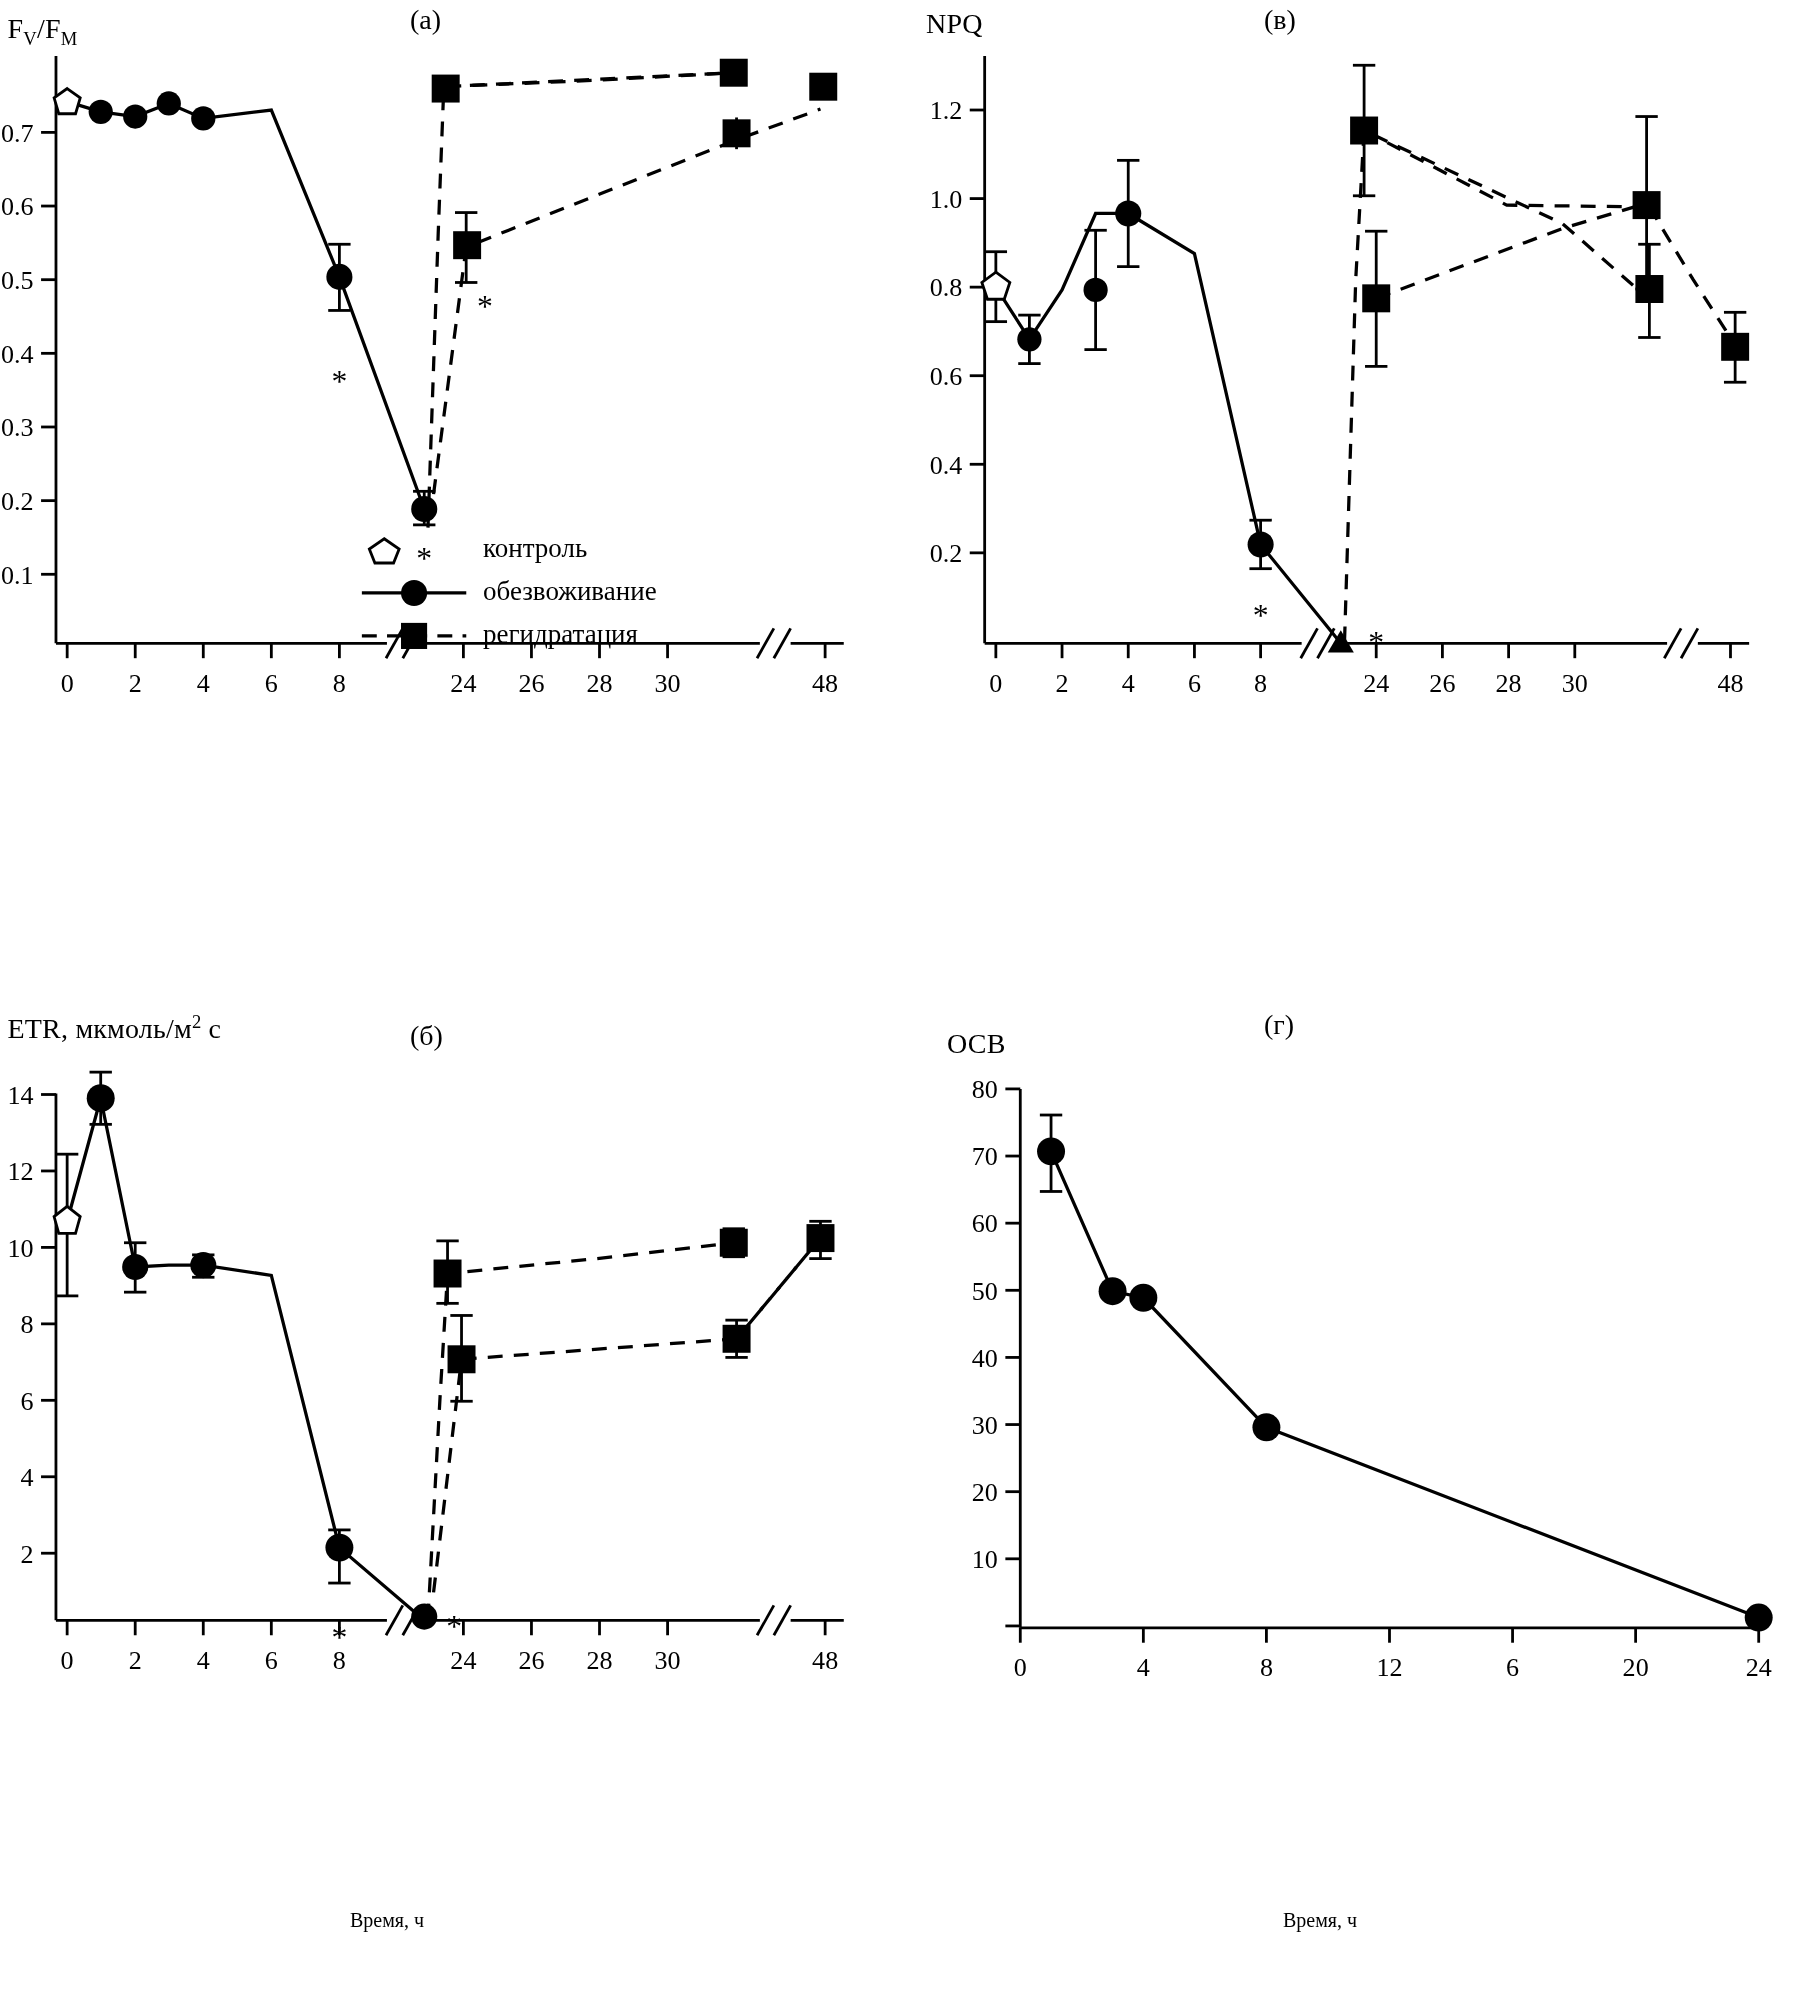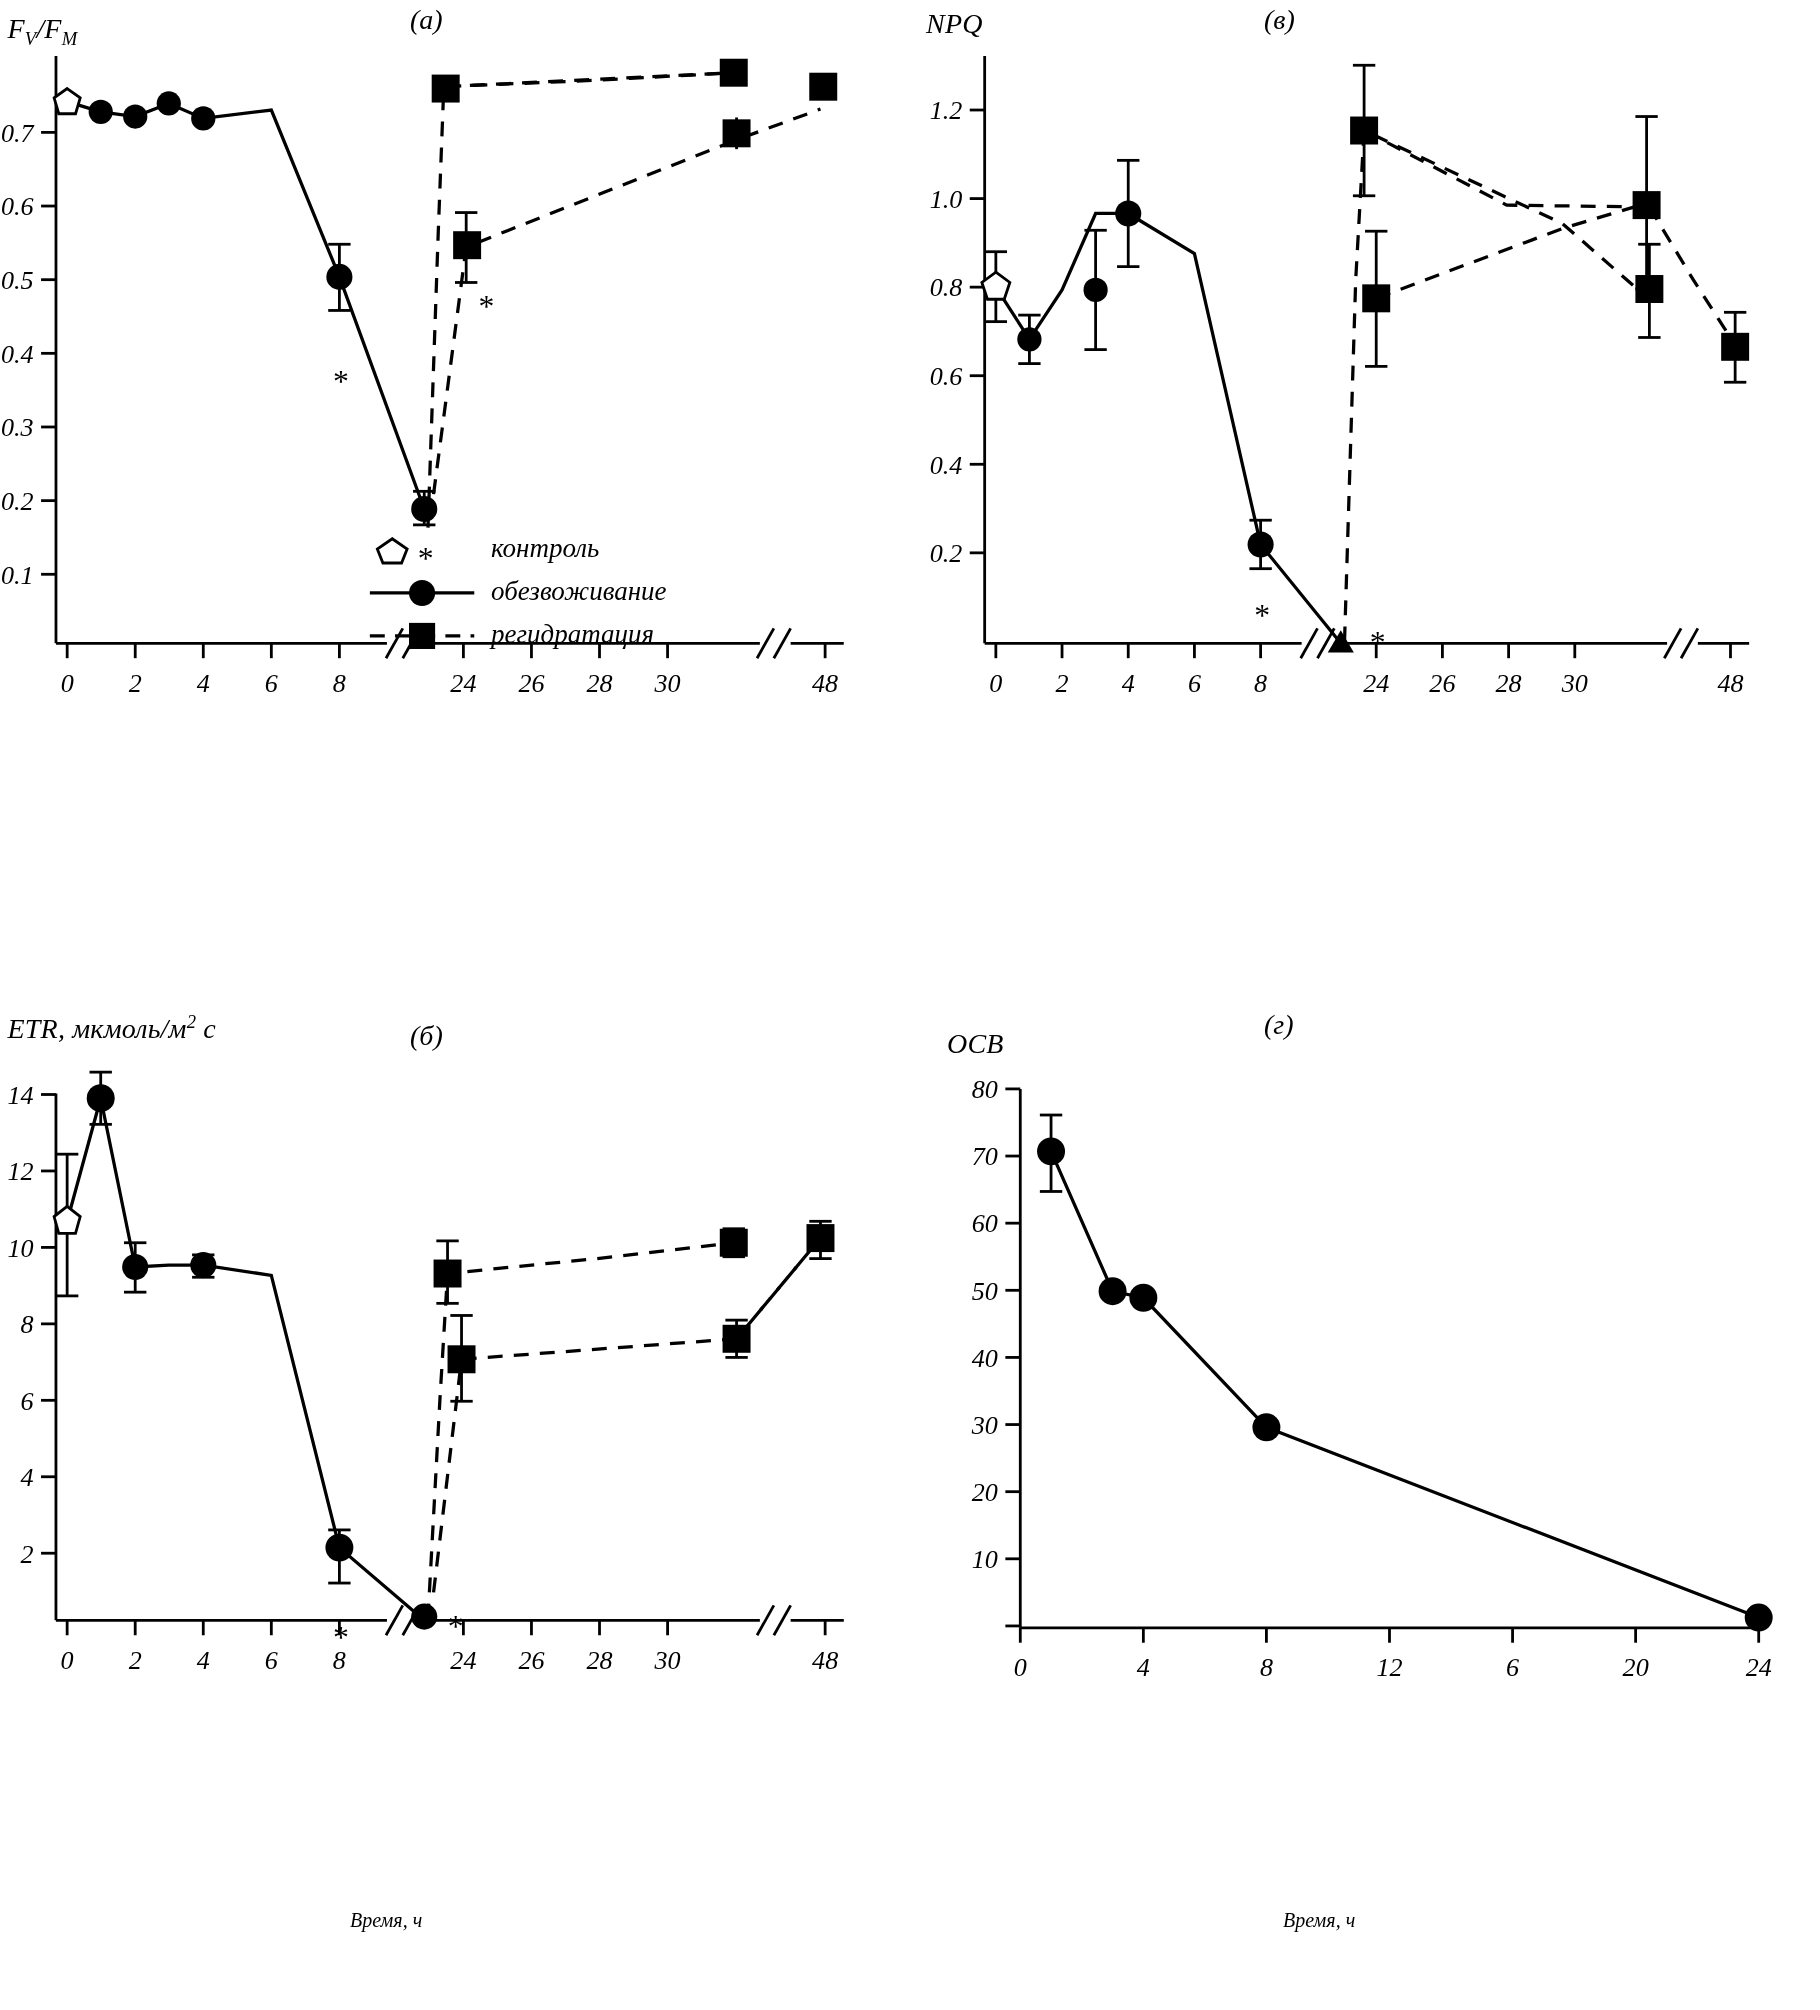--- a/index.html
+++ b/index.html
@@ -1,17 +1,17 @@
 <!DOCTYPE html>
 <html style="font-size:15px"><head>
 <meta charset="utf-8">
 <style>
   html,body{margin:0;padding:0;background:#fff;}
   body{width:1821px;height:2011px;font-family:"Liberation Serif",serif;color:#000;position:relative;overflow:hidden;}
-  .grid{display:grid;grid-template-columns:910px 911px;grid-template-rows:1005px 1006px;width:1821px;height:1669px;font-style:italic;}
+  .grid{display:grid;grid-template-columns:910px 911px;grid-template-rows:1005px 1006px;width:1821px;height:1669px;}
   .panel{position:relative;}
   .plot{position:absolute;}
   svg{display:block;overflow:visible;}
   .ylabel{position:absolute;font-size:28px;letter-spacing:0.2px;white-space:nowrap;}
   .ylabel sub{font-size:18.6px;}
   .ylabel sup{font-size:18.6px;}
   .panel-letter{position:absolute;font-size:28px;}
   .xlabel{position:absolute;font-size:20px;}
   .tick{font-size:28px;font-family:"Liberation Serif",serif;}
   .legend{position:absolute;font-size:27px;}
@@ -127,21 +127,21 @@
         </g>
 
         <g class="star" text-anchor="middle" fill="#000">
           <text x="364" y="420">*</text>
           <text x="455" y="610">*</text>
           <text x="520" y="340">*</text>
         </g>
       </svg>
     </div>
 
-    <div class="legend" style="left:368px;top:527px;">
+    <div class="legend" style="left:360px;top:527px;">
       <div class="legend-row">
         <span class="legend-sample">
           <svg width="110" height="28" viewBox="0 0 118 30">
               <polygon points="26,4 42,15 36,30 16,30 10,15" fill="#fff" stroke="#000" stroke-width="3"></polygon>
             </svg>
         </span>
         <span class="legend-text">контроль</span>
       </div>
       <div class="legend-row">
         <span class="legend-sample">

